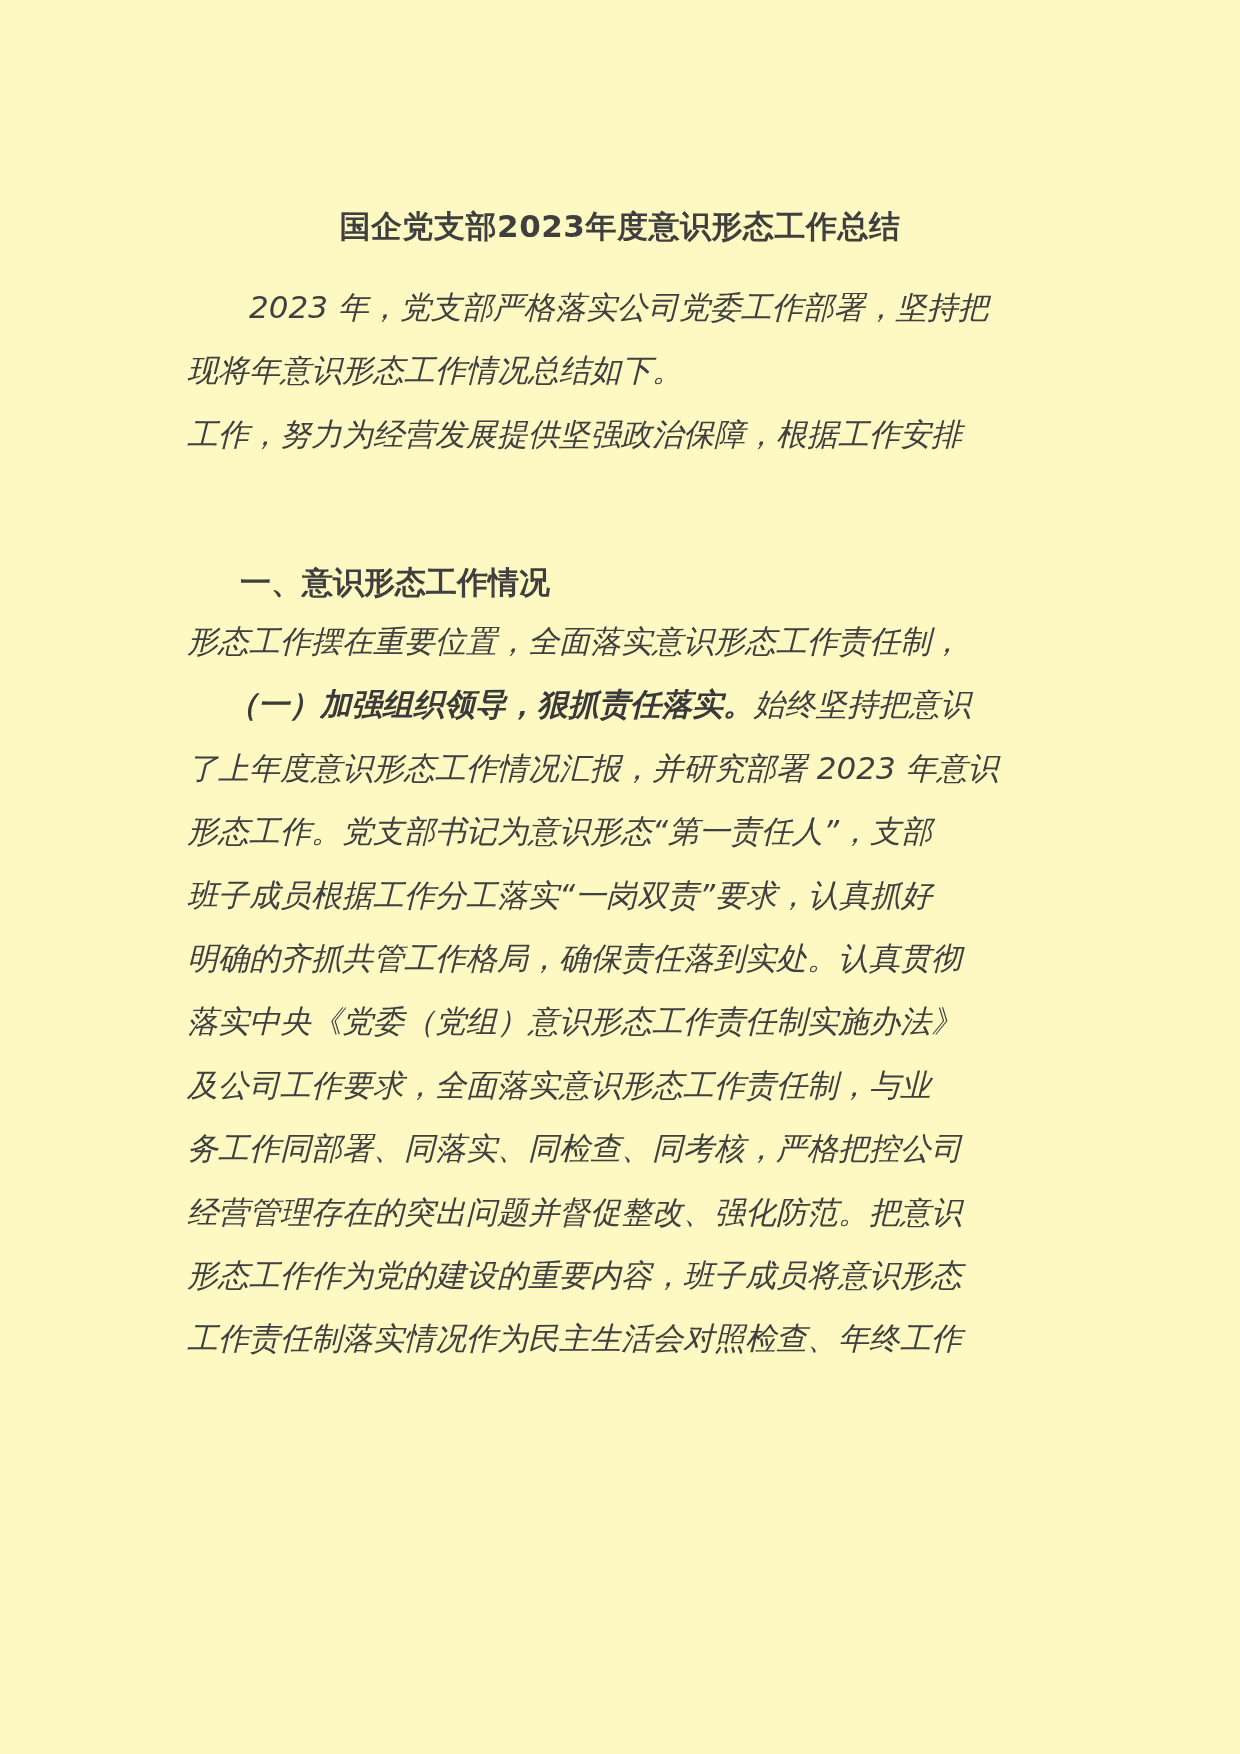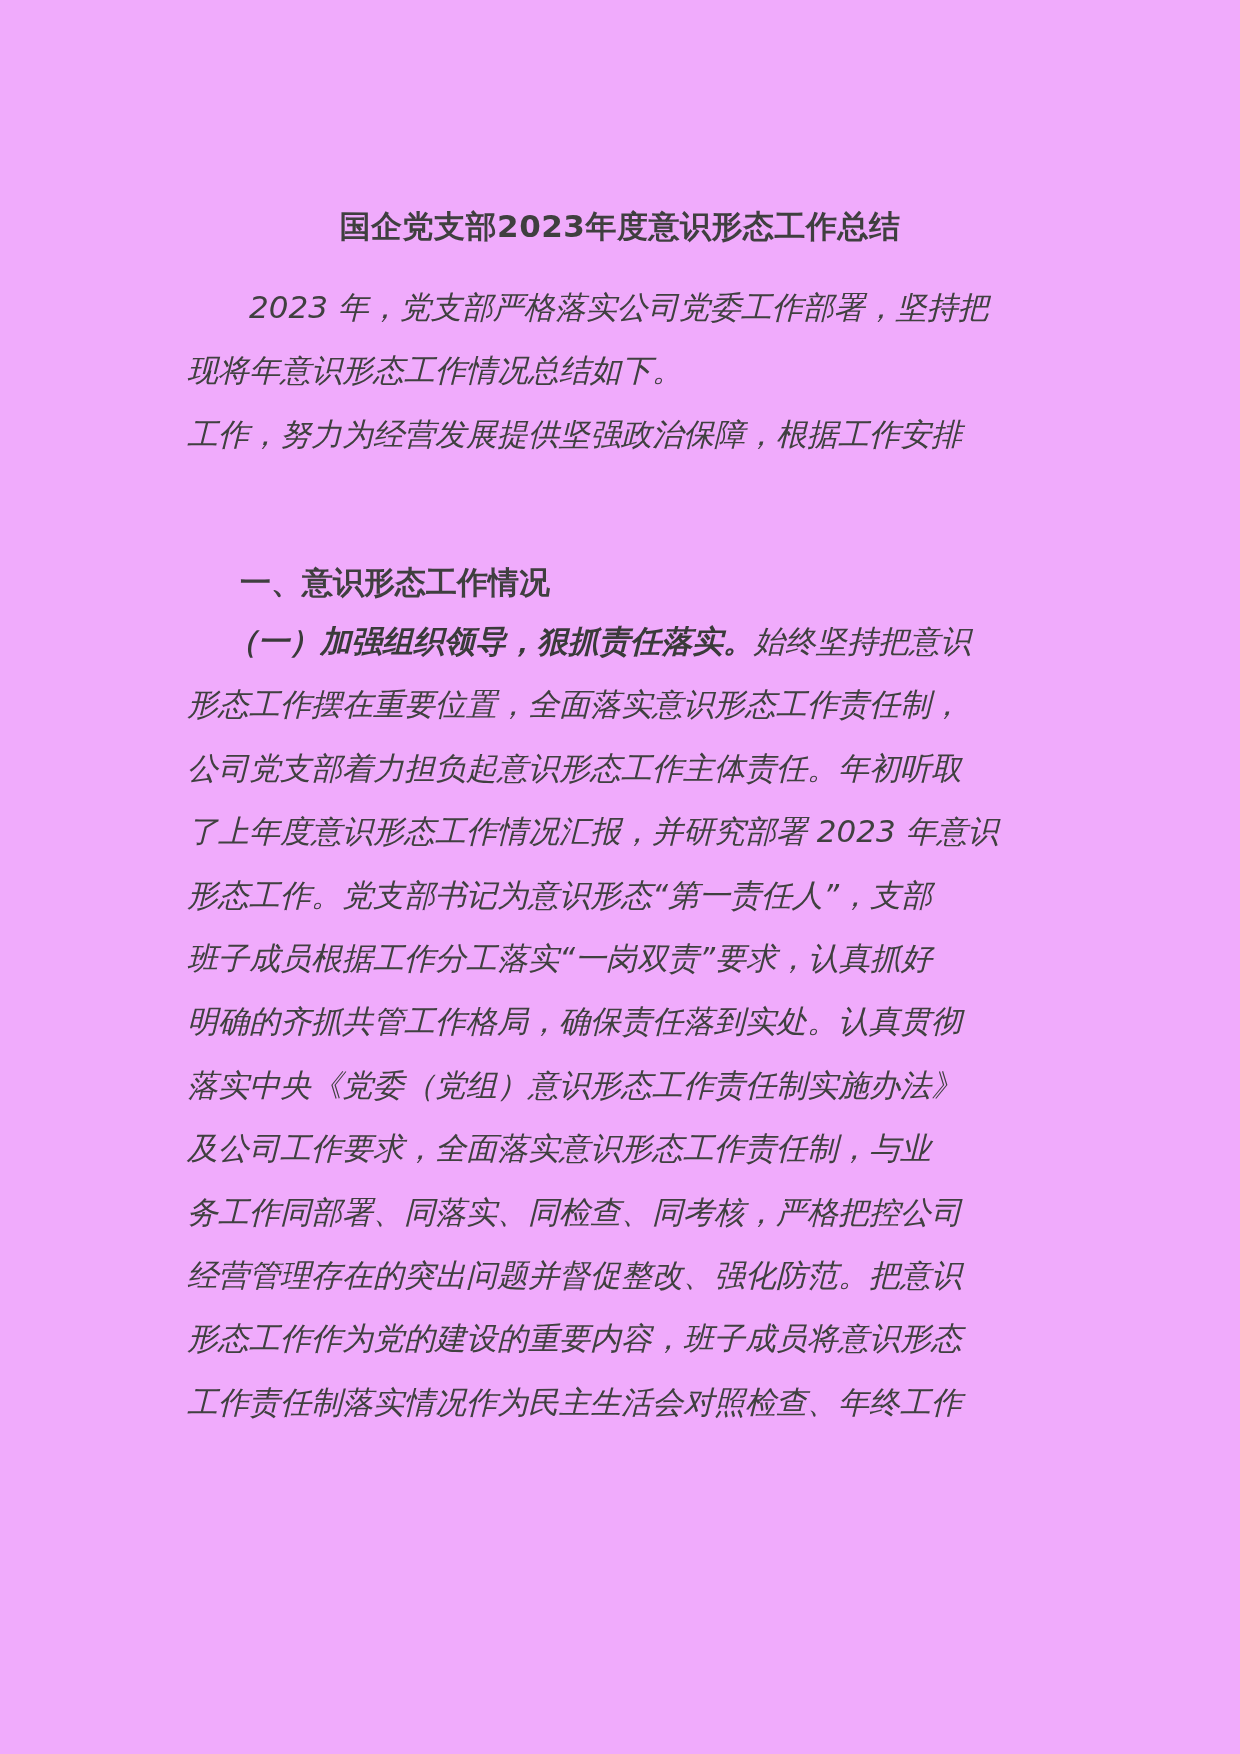--- a/index.html
+++ b/index.html
@@ -14,21 +14,21 @@
       overflow: hidden;
       font-family: "DejaVu Sans", "Liberation Sans", sans-serif;
       color: #404040;
     }
     .page {
       position: absolute;
       left: 0;
       top: 0;
       width: 1240px;
       height: 1754px;
-      background: #f0abfc;
+      background: #fef9c3;
     }
     .title {
       position: absolute;
       left: 0;
       top: 202px;
       width: 1240px;
       text-align: center;
       font-size: 31px;
       font-weight: bold;
       color: #3f3f3f;
@@ -76,25 +76,24 @@
 
   <div class="body-block para1">
     <span class="line">　　2023 年，党支部严格落实公司党委工作部署，坚持把</span>
     <span class="line">现将年意识形态工作情况总结如下。</span>
     <span class="line">工作，努力为经营发展提供坚强政治保障，根据工作安排</span>
   </div>
 
   <div class="heading1">一、意识形态工作情况</div>
 
   <div class="body-block para2">
+    <span class="line">形态工作摆在重要位置，全面落实意识形态工作责任制，</span>
     <span class="line">
       <span style="display:inline-block;width:40px;"></span><span class="bold">（一）加强组织领导，狠抓责任落实。</span><span>始终坚持把意识</span>
     </span>
-    <span class="line">形态工作摆在重要位置，全面落实意识形态工作责任制，</span>
-    <span class="line">公司党支部着力担负起意识形态工作主体责任。年初听取</span>
     <span class="line">了上年度意识形态工作情况汇报，并研究部署 2023 年意识</span>
     <span class="line">形态工作。党支部书记为意识形态“第一责任人”，支部</span>
     <span class="line">班子成员根据工作分工落实“一岗双责”要求，认真抓好</span>
     <span class="line">明确的齐抓共管工作格局，确保责任落到实处。认真贯彻</span>
     <span class="line">落实中央《党委（党组）意识形态工作责任制实施办法》</span>
     <span class="line">及公司工作要求，全面落实意识形态工作责任制，与业</span>
     <span class="line">务工作同部署、同落实、同检查、同考核，严格把控公司</span>
     <span class="line">经营管理存在的突出问题并督促整改、强化防范。把意识</span>
     <span class="line">形态工作作为党的建设的重要内容，班子成员将意识形态</span>
     <span class="line">工作责任制落实情况作为民主生活会对照检查、年终工作</span>

